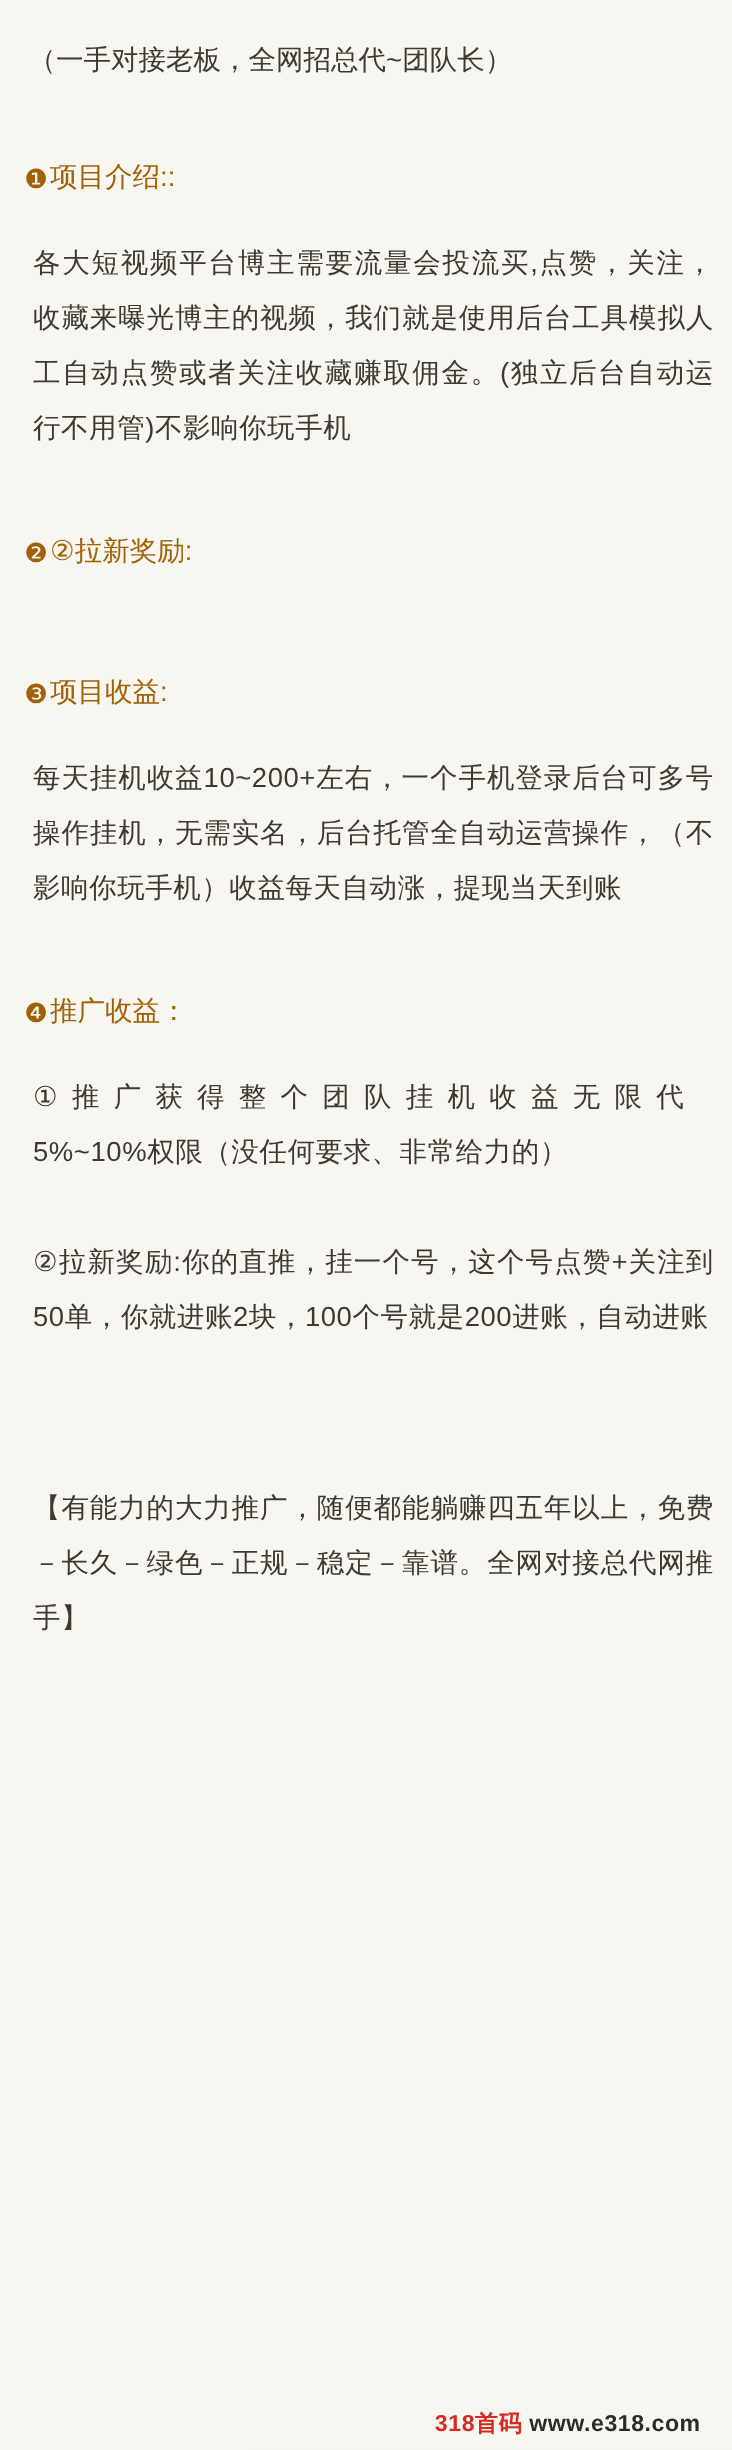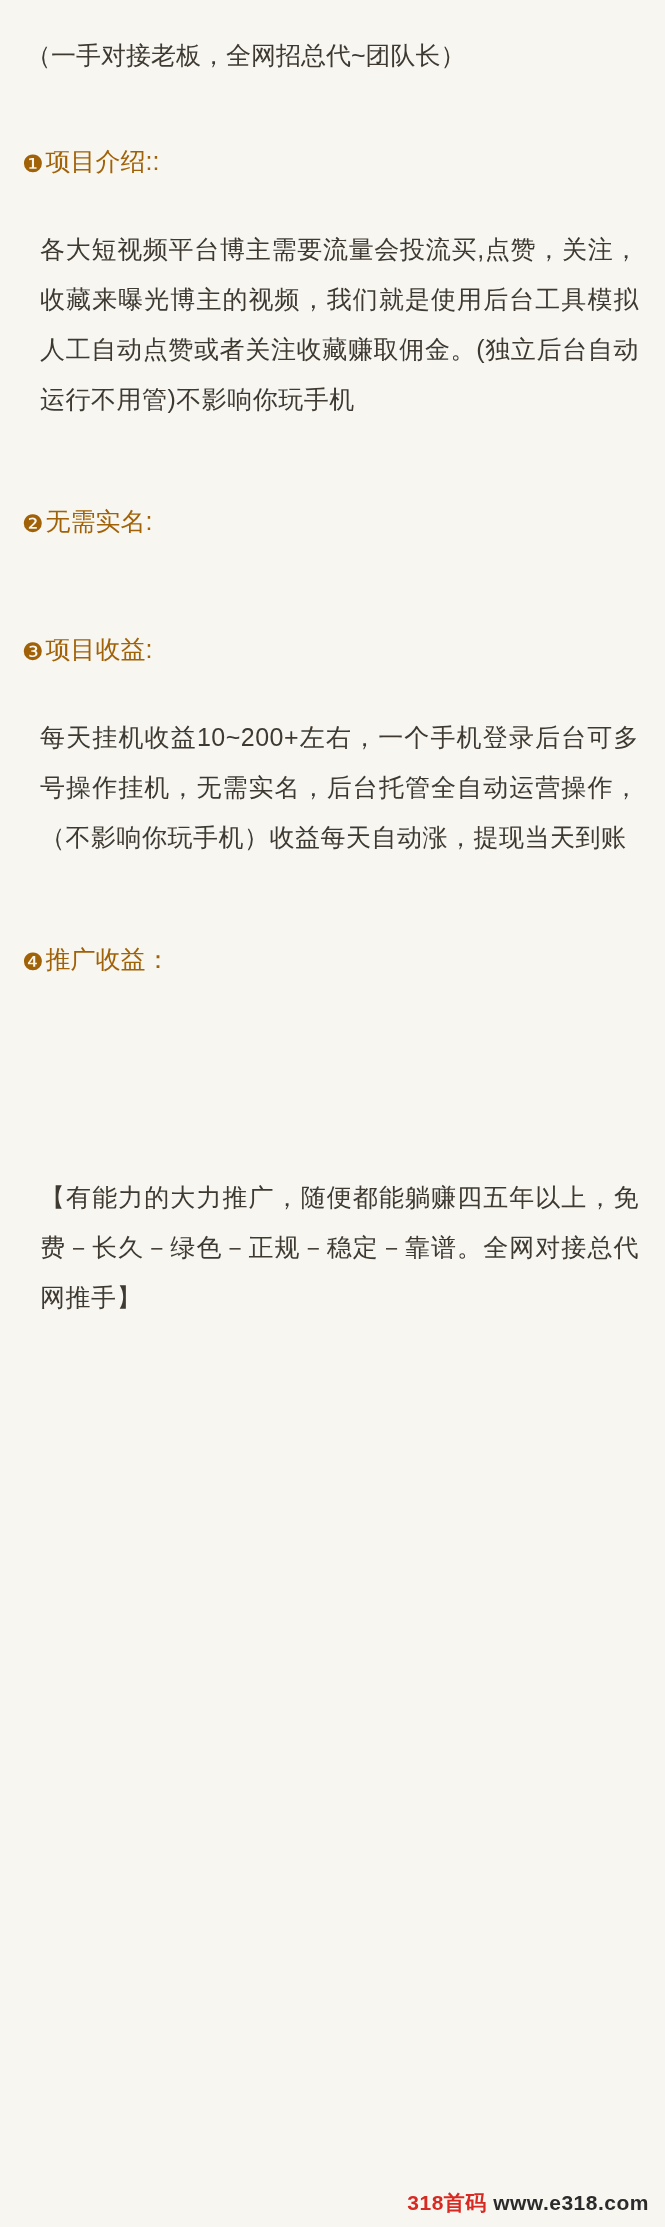--- a/index.html
+++ b/index.html
@@ -19,21 +19,21 @@
     min-height: 2227px;
     box-sizing: border-box;
     background: #f7f6f1;
     padding: 30px 10px 60px 22px;
     position: relative;
   }
   .para {
     font-size: 25px;
     line-height: 50px;
     letter-spacing: 0.5px;
-    margin: 16px;
+    margin: 6px;
     color: #3e3a32;
     text-align: justify;
     text-justify: inter-ideograph;
   }
   .head-line {
     font-size: 25px;
     line-height: 50px;
     margin: 0;
     color: #3e3a32;
     padding-left: 4px;
@@ -62,21 +62,21 @@
   .plus-glyph {
     display: inline-block;
     font-size: 30px;
     font-weight: bold;
     line-height: 1;
     vertical-align: -3px;
     letter-spacing: 0;
   }
   .watermark {
     position: absolute;
-    right: 16px;
+    right: 28px;
     bottom: 10px;
     font-size: 21px;
     color: #4a4a4a;
     font-family: "Liberation Sans", "DejaVu Sans", sans-serif;
     letter-spacing: 0.5px;
     white-space: nowrap;
   }
   .wm-red {
     color: #d62a22;
     font-weight: bold;
@@ -97,39 +97,44 @@
 
   <div class="sec-head">
     <span class="num">❶</span><span>项目介绍::</span>
   </div>
   <div class="gap-sm"></div>
   <p class="para body-block">各大短视频平台博主需要流量会投流买,点赞，关注，收藏来曝光博主的视频，我们就是使用后台工具模拟人工自动点赞或者关注收藏赚取佣金。(独立后台自动运行不用管)不影响你玩手机</p>
 
   <div class="gap-lg"></div>
 
   <div class="sec-head">
-    <span class="num">❷</span><span>无需实名:</span>
+    <span class="num">❷</span><span>②拉新奖励:</span>
   </div>
   <div class="gap-sm"></div>
 
   <div class="gap-lg"></div>
 
   <div class="sec-head">
     <span class="num">❸</span><span>项目收益:</span>
   </div>
   <div class="gap-sm"></div>
   <p class="para body-block">每天挂机收益10~200+左右，一个手机登录后台可多号操作挂机，无需实名，后台托管全自动运营操作，（不影响你玩手机）收益每天自动涨，提现当天到账</p>
 
   <div class="gap-lg"></div>
 
   <div class="sec-head">
     <span class="num">❹</span><span>推广收益：</span>
   </div>
   <div class="gap-sm"></div>
+  <p class="para body-block">
+    <span class="spaced">① 推 广 获 得 整 个 团 队 挂 机 收 益 无 限 代</span><br>
+    <span>5%~10%权限（没任何要求、非常给力的）</span>
+  </p>
   <div class="gap-md"></div>
+  <p class="para body-block">②拉新奖励:你的直推，挂一个号，这个号点赞+关注到50单，你就进账2块，100个号就是200进账，自动进账</p>
 
   <div class="gap-lg"></div>
 
 
   <div class="gap-lg"></div>
 
   <p class="para body-block">【有能力的大力推广，随便都能躺赚四五年以上，免费－长久－绿色－正规－稳定－靠谱。全网对接总代网推手】</p>
 
   <div class="watermark">
     <span class="wm-red">318首码</span>

